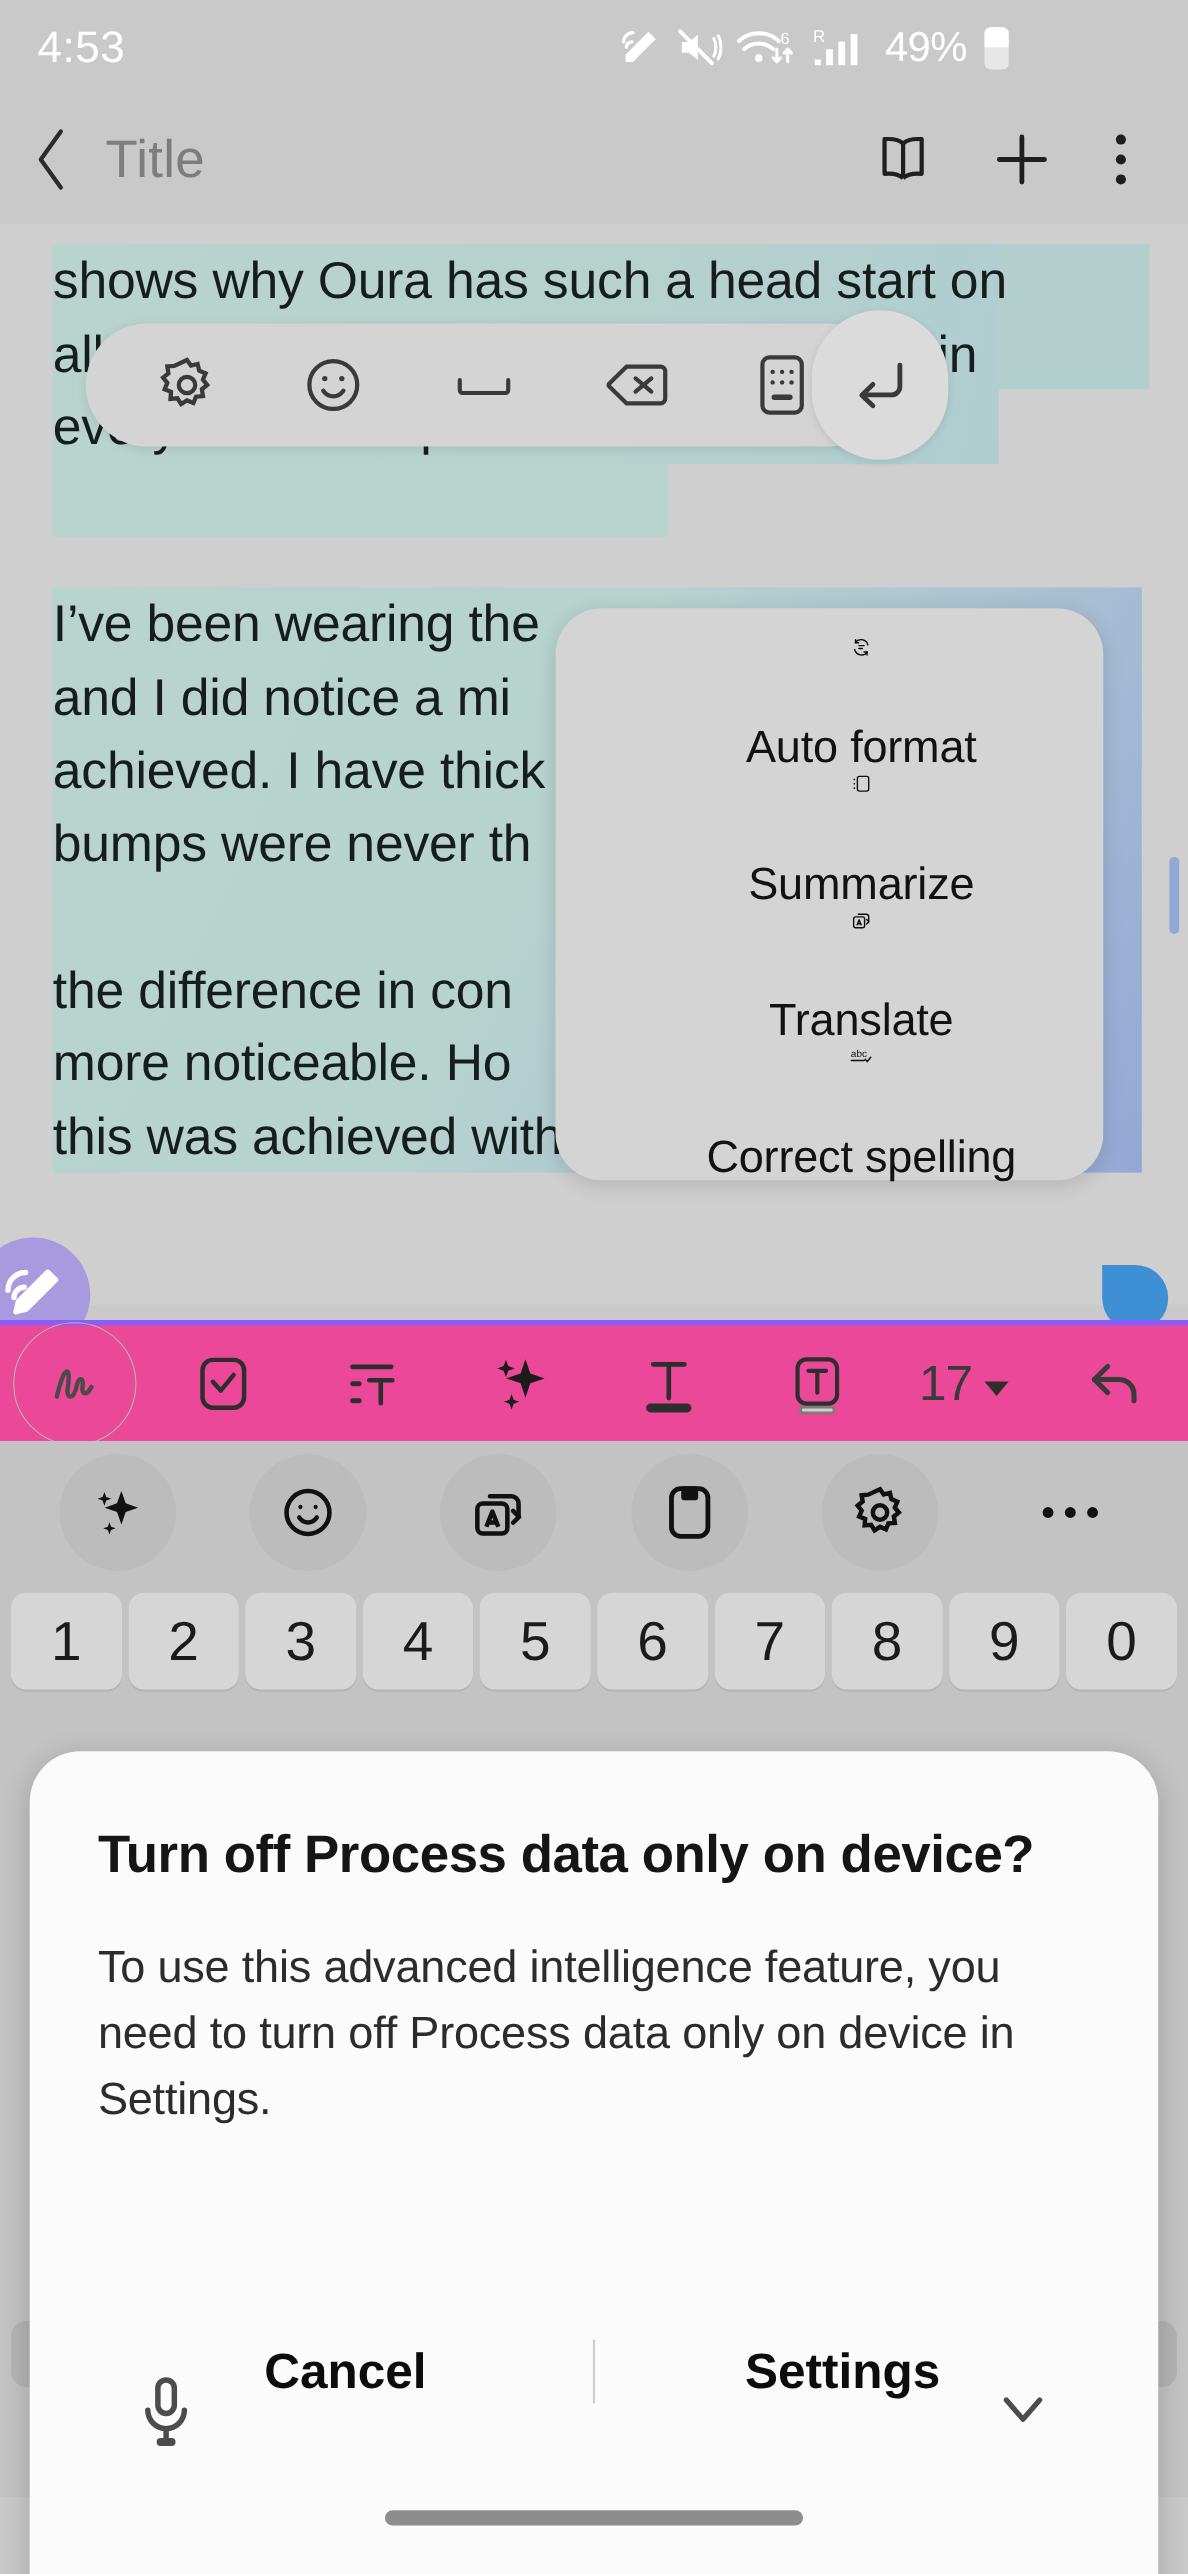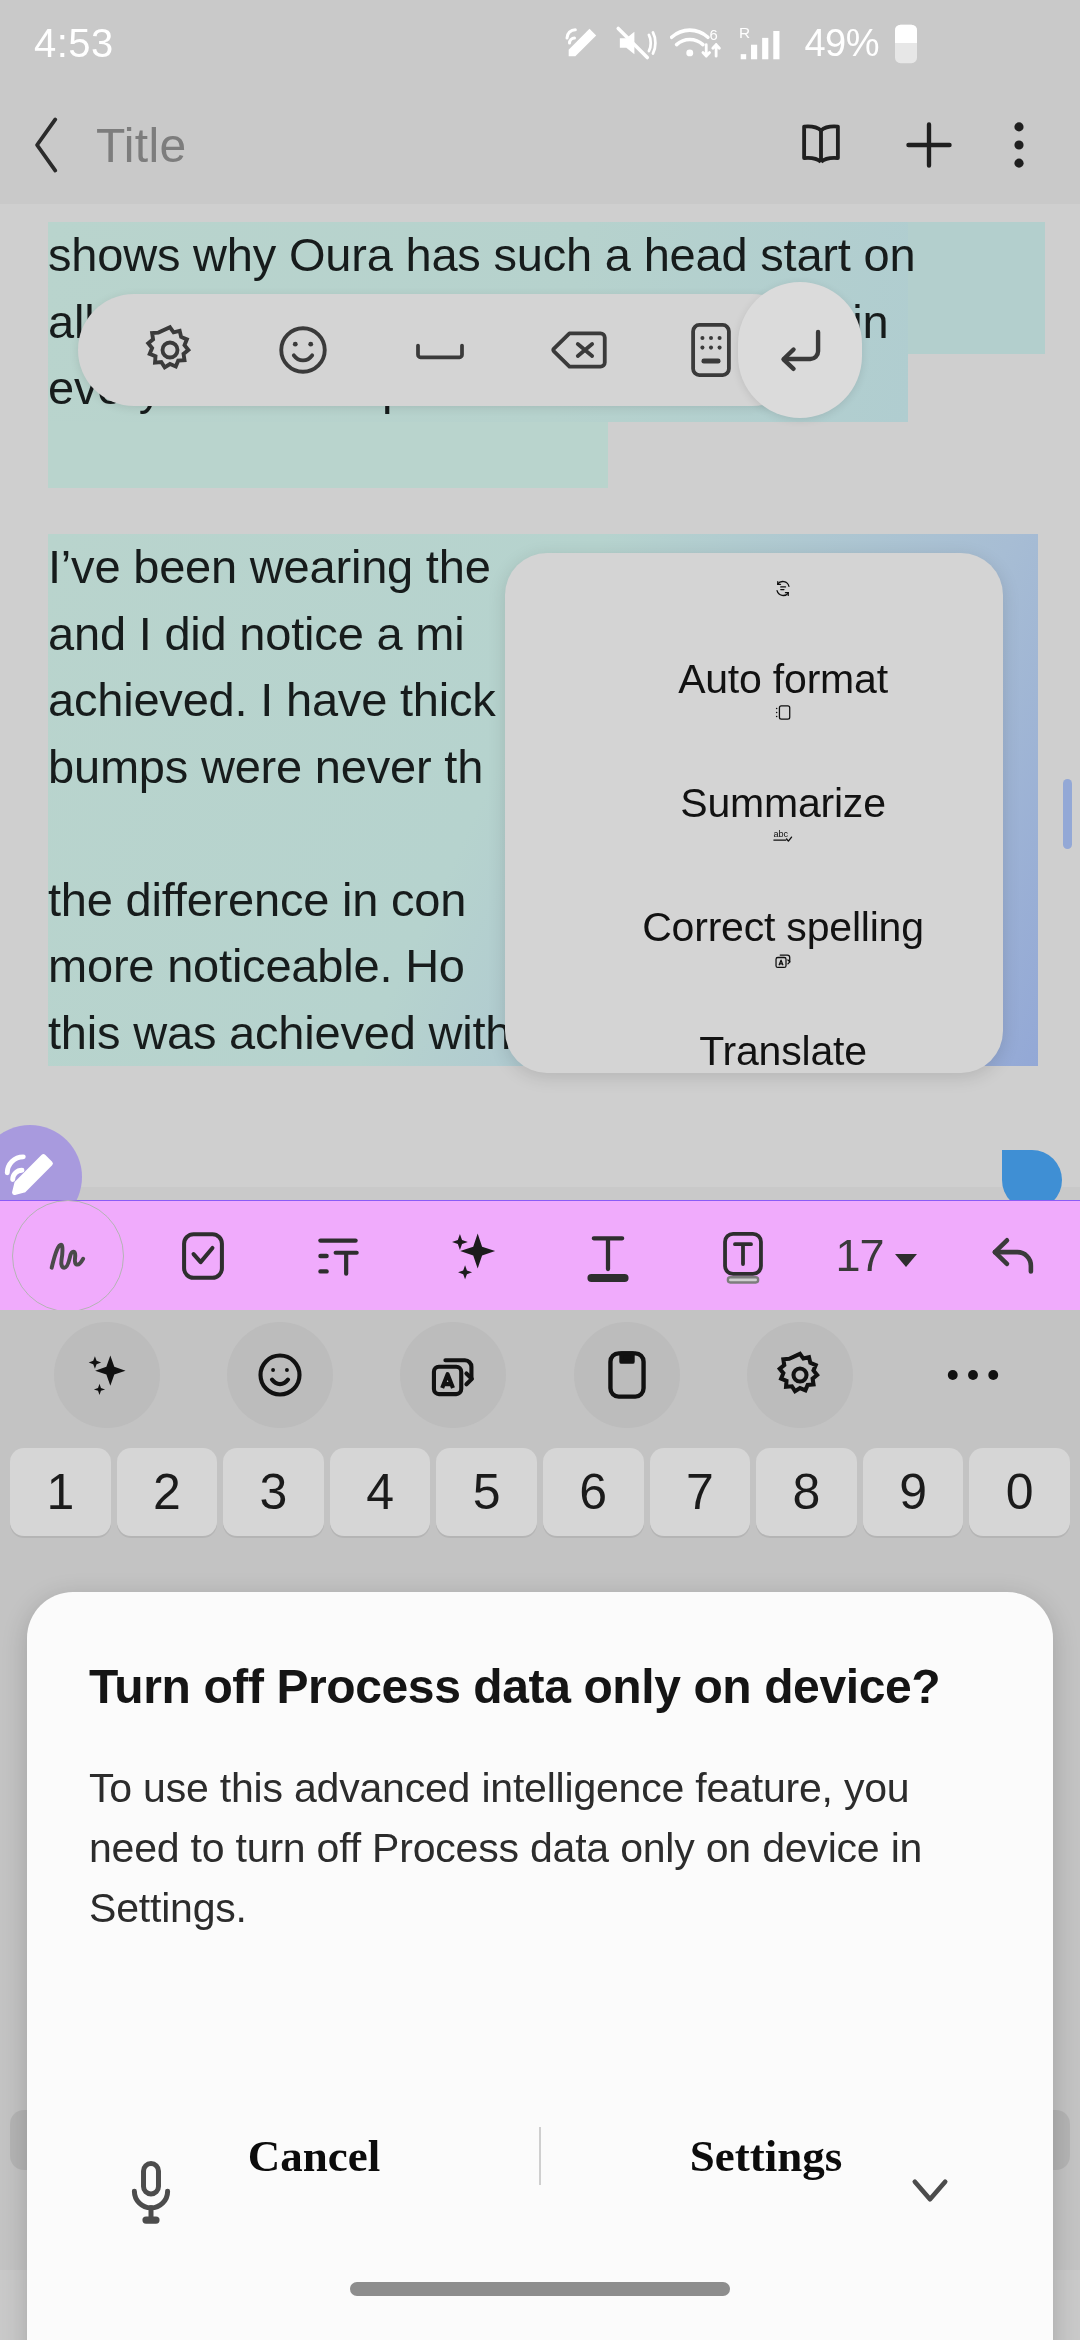--- a/index.html
+++ b/index.html
@@ -94,22 +94,22 @@
   }
   
   #sel-handle{
     position:absolute; left:1002px; top:1150px; width:60px; height:60px;
     background:#3f8fd4; border-radius:0 50% 50% 50%;
   }
 
   
   #format-toolbar{
     position:absolute; top:1200px; left:0; width:1080px; height:110px;
-    background:#f0abfc; display:flex; align-items:center;
-    border-top:1px solid #8b5cf6;
+    background:#ec4899; display:flex; align-items:center;
+    border-top:5px solid #8b5cf6;
   }
   .ft-cell{ flex:1; display:flex; align-items:center; justify-content:center; }
   #ft-pen-wrap{
     width:112px; height:112px; border-radius:50%;
     border:1px solid #b4b4b4; display:flex; align-items:center; justify-content:center;
   }
   #font-size-val{ font-size:45px; color:#3a3a3a; letter-spacing:-1px; }
 
   
   #kb{
@@ -163,21 +163,20 @@
     margin-top:42px; font-size:41px; line-height:60px; color:#2c2c2c;
     letter-spacing:-.2px;
   }
   #dialog-actions{
     position:absolute; left:62px; right:62px; top:520px;
     display:flex; align-items:center;
   }
   .dlg-btn{
     flex:1; text-align:center; font-size:45px; font-weight:bold; color:#0c0c0c;
     padding:18px 0;
-    font-family:Liberation Serif, serif;
   }
   #dlg-divider{ width:2px; height:58px; background:#cfcfcf; }
 
   
   #nav-bar{
     position:absolute; bottom:0; left:0; width:1080px; height:230px;
   }
   #mic-btn{ position:absolute; left:122px; top:48px; }
   #collapse-btn{ position:absolute; right:122px; top:52px; }
   #home-indicator{
@@ -329,36 +328,36 @@
     <svg width="52" height="52" viewBox="0 0 24 24" fill="none" stroke="#0e0e0e" stroke-width="1.6" stroke-linejoin="round">
       <rect x="7.5" y="3.5" width="13" height="17" rx="2.4"></rect>
       <circle cx="4" cy="7" r="1" fill="#0e0e0e" stroke="none"></circle>
       <circle cx="4" cy="12" r="1" fill="#0e0e0e" stroke="none"></circle>
       <circle cx="4" cy="17" r="1" fill="#0e0e0e" stroke="none"></circle>
     </svg>
     <span class="ai-label">Summarize</span>
   </div>
 
   <div class="ai-item">
-    <svg width="56" height="52" viewBox="0 0 26 24" fill="none" stroke="#0e0e0e" stroke-width="1.5">
-      <text x="1" y="13" font-size="11.5" font-family="Liberation Sans, sans-serif" fill="#0e0e0e" stroke="none">abc</text>
-      <path d="M1.5 16.5h15" stroke-linecap="round" stroke-width="1.7"></path>
-      <path d="M17.5 15.2l2.3 2.6 4-5" stroke-linecap="round" stroke-linejoin="round" stroke-width="1.7"></path>
-    </svg>
-    <span class="ai-label">Correct spelling</span>
-  </div>
-
-  <div class="ai-item">
     <svg width="52" height="52" viewBox="0 0 24 24" fill="none" stroke="#0e0e0e" stroke-width="1.6" stroke-linejoin="round">
       <rect x="3.2" y="8.2" width="12.6" height="12.6" rx="2.3"></rect>
       <path d="M7 18l2.5-6.4L12 18M8 16.2h3"></path>
       <path d="M8.5 5.2h9a3 3 0 0 1 3 3v5.5" stroke-linecap="round"></path>
       <path d="M18.2 11.3l2.5 2.5-2.5 2.5" stroke-linecap="round"></path>
     </svg>
     <span class="ai-label">Translate</span>
+  </div>
+
+  <div class="ai-item">
+    <svg width="56" height="52" viewBox="0 0 26 24" fill="none" stroke="#0e0e0e" stroke-width="1.5">
+      <text x="1" y="13" font-size="11.5" font-family="Liberation Sans, sans-serif" fill="#0e0e0e" stroke="none">abc</text>
+      <path d="M1.5 16.5h15" stroke-linecap="round" stroke-width="1.7"></path>
+      <path d="M17.5 15.2l2.3 2.6 4-5" stroke-linecap="round" stroke-linejoin="round" stroke-width="1.7"></path>
+    </svg>
+    <span class="ai-label">Correct spelling</span>
   </div>
 </div>
 
 <div id="pen-fab">
   <svg width="62" height="62" viewBox="0 0 24 24" fill="none" stroke="#ffffff" stroke-width="1.9" stroke-linecap="round">
     <path d="M17.2 4.1l2.7 2.7L9.6 17.1l-3.6.9.9-3.6L17.2 4.1z" fill="#fff" stroke="#fff" stroke-linejoin="round"></path>
     <path d="M3.2 10.4a6.2 6.2 0 0 1 6.2-6.2"></path>
     <path d="M5.3 13a3.6 3.6 0 0 1 3.6-3.6"></path>
   </svg>
 </div>

